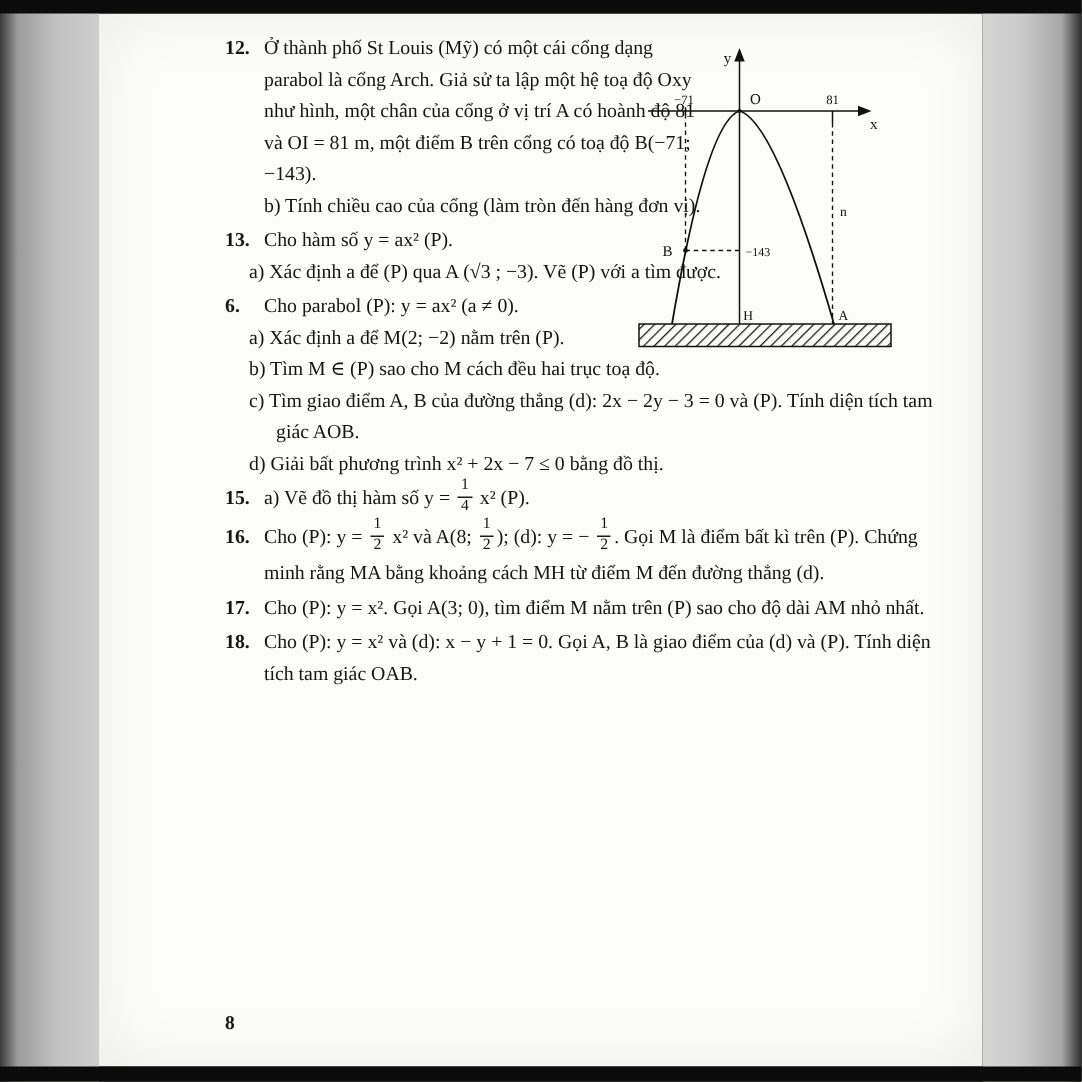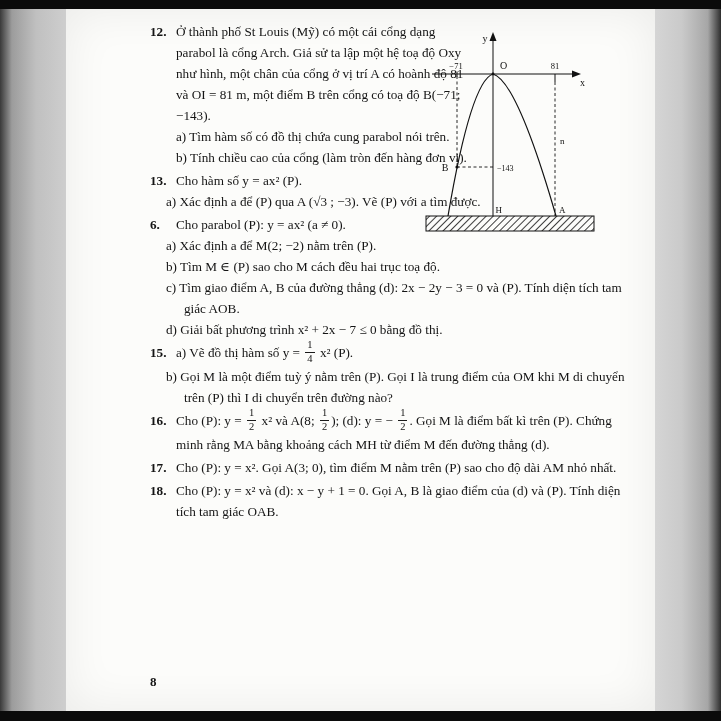--- a/index.html
+++ b/index.html
@@ -74,21 +74,20 @@
         <text x="142" y="115" font-size="9">n</text>
         <text x="77.5" y="184" font-size="9">H</text>
         <text x="141" y="184" font-size="9">A</text>
       </svg>
     </div>
 
     <div class="content">
 
       <div class="problem p12">
         <span class="pnum">12.</span><span>Ở thành phố St Louis (Mỹ) có một cái cổng dạng parabol là cổng Arch. Giả sử ta lập một hệ toạ độ Oxy như hình, một chân của cổng ở vị trí A có hoành độ 81 và OI = 81 m, một điểm B trên cổng có toạ độ B(−71; −143).</span>
-        <div class="part">a) Tìm hàm số có đồ thị chứa cung parabol nói trên.</div>
         <div class="part">b) Tính chiều cao của cổng (làm tròn đến hàng đơn vị).</div>
       </div>
 
       <div class="problem">
         <span class="pnum">13.</span><span>Cho hàm số y = ax² (P).</span>
         <div class="part">a) Xác định a để (P) qua A (√3 ; −3). Vẽ (P) với a tìm được.</div>
       </div>
 
       <div class="problem">
         <span class="pnum">6.</span><span>Cho parabol (P): y = ax² (a ≠ 0).</span>
@@ -96,21 +95,20 @@
         <div class="part">b) Tìm M ∈ (P) sao cho M cách đều hai trục toạ độ.</div>
         <div class="part">c) Tìm giao điểm A, B của đường thẳng (d): 2x − 2y − 3 = 0 và (P). Tính diện tích tam giác AOB.</div>
         <div class="part">d) Giải bất phương trình x² + 2x − 7 ≤ 0 bằng đồ thị.</div>
       </div>
 
       <div class="problem">
         <span class="pnum">15.</span><span>a) Vẽ đồ thị hàm số y = </span><span class="frac">
             <span class="fnum">1</span>
             <span class="fden">4</span>
           </span><span> x² (P).</span>
-        <div class="part">b) Gọi M là một điểm tuỳ ý nằm trên (P). Gọi I là trung điểm của OM khi M di chuyển trên (P) thì I di chuyển trên đường nào?</div>
       </div>
 
       <div class="problem">
         <span class="pnum">16.</span><span>Cho (P): y = </span><span class="frac">
             <span class="fnum">1</span>
             <span class="fden">2</span>
           </span><span> x² và A(8; </span><span class="frac">
             <span class="fnum">1</span>
             <span class="fden">2</span>
           </span><span>); (d): y = − </span><span class="frac">

